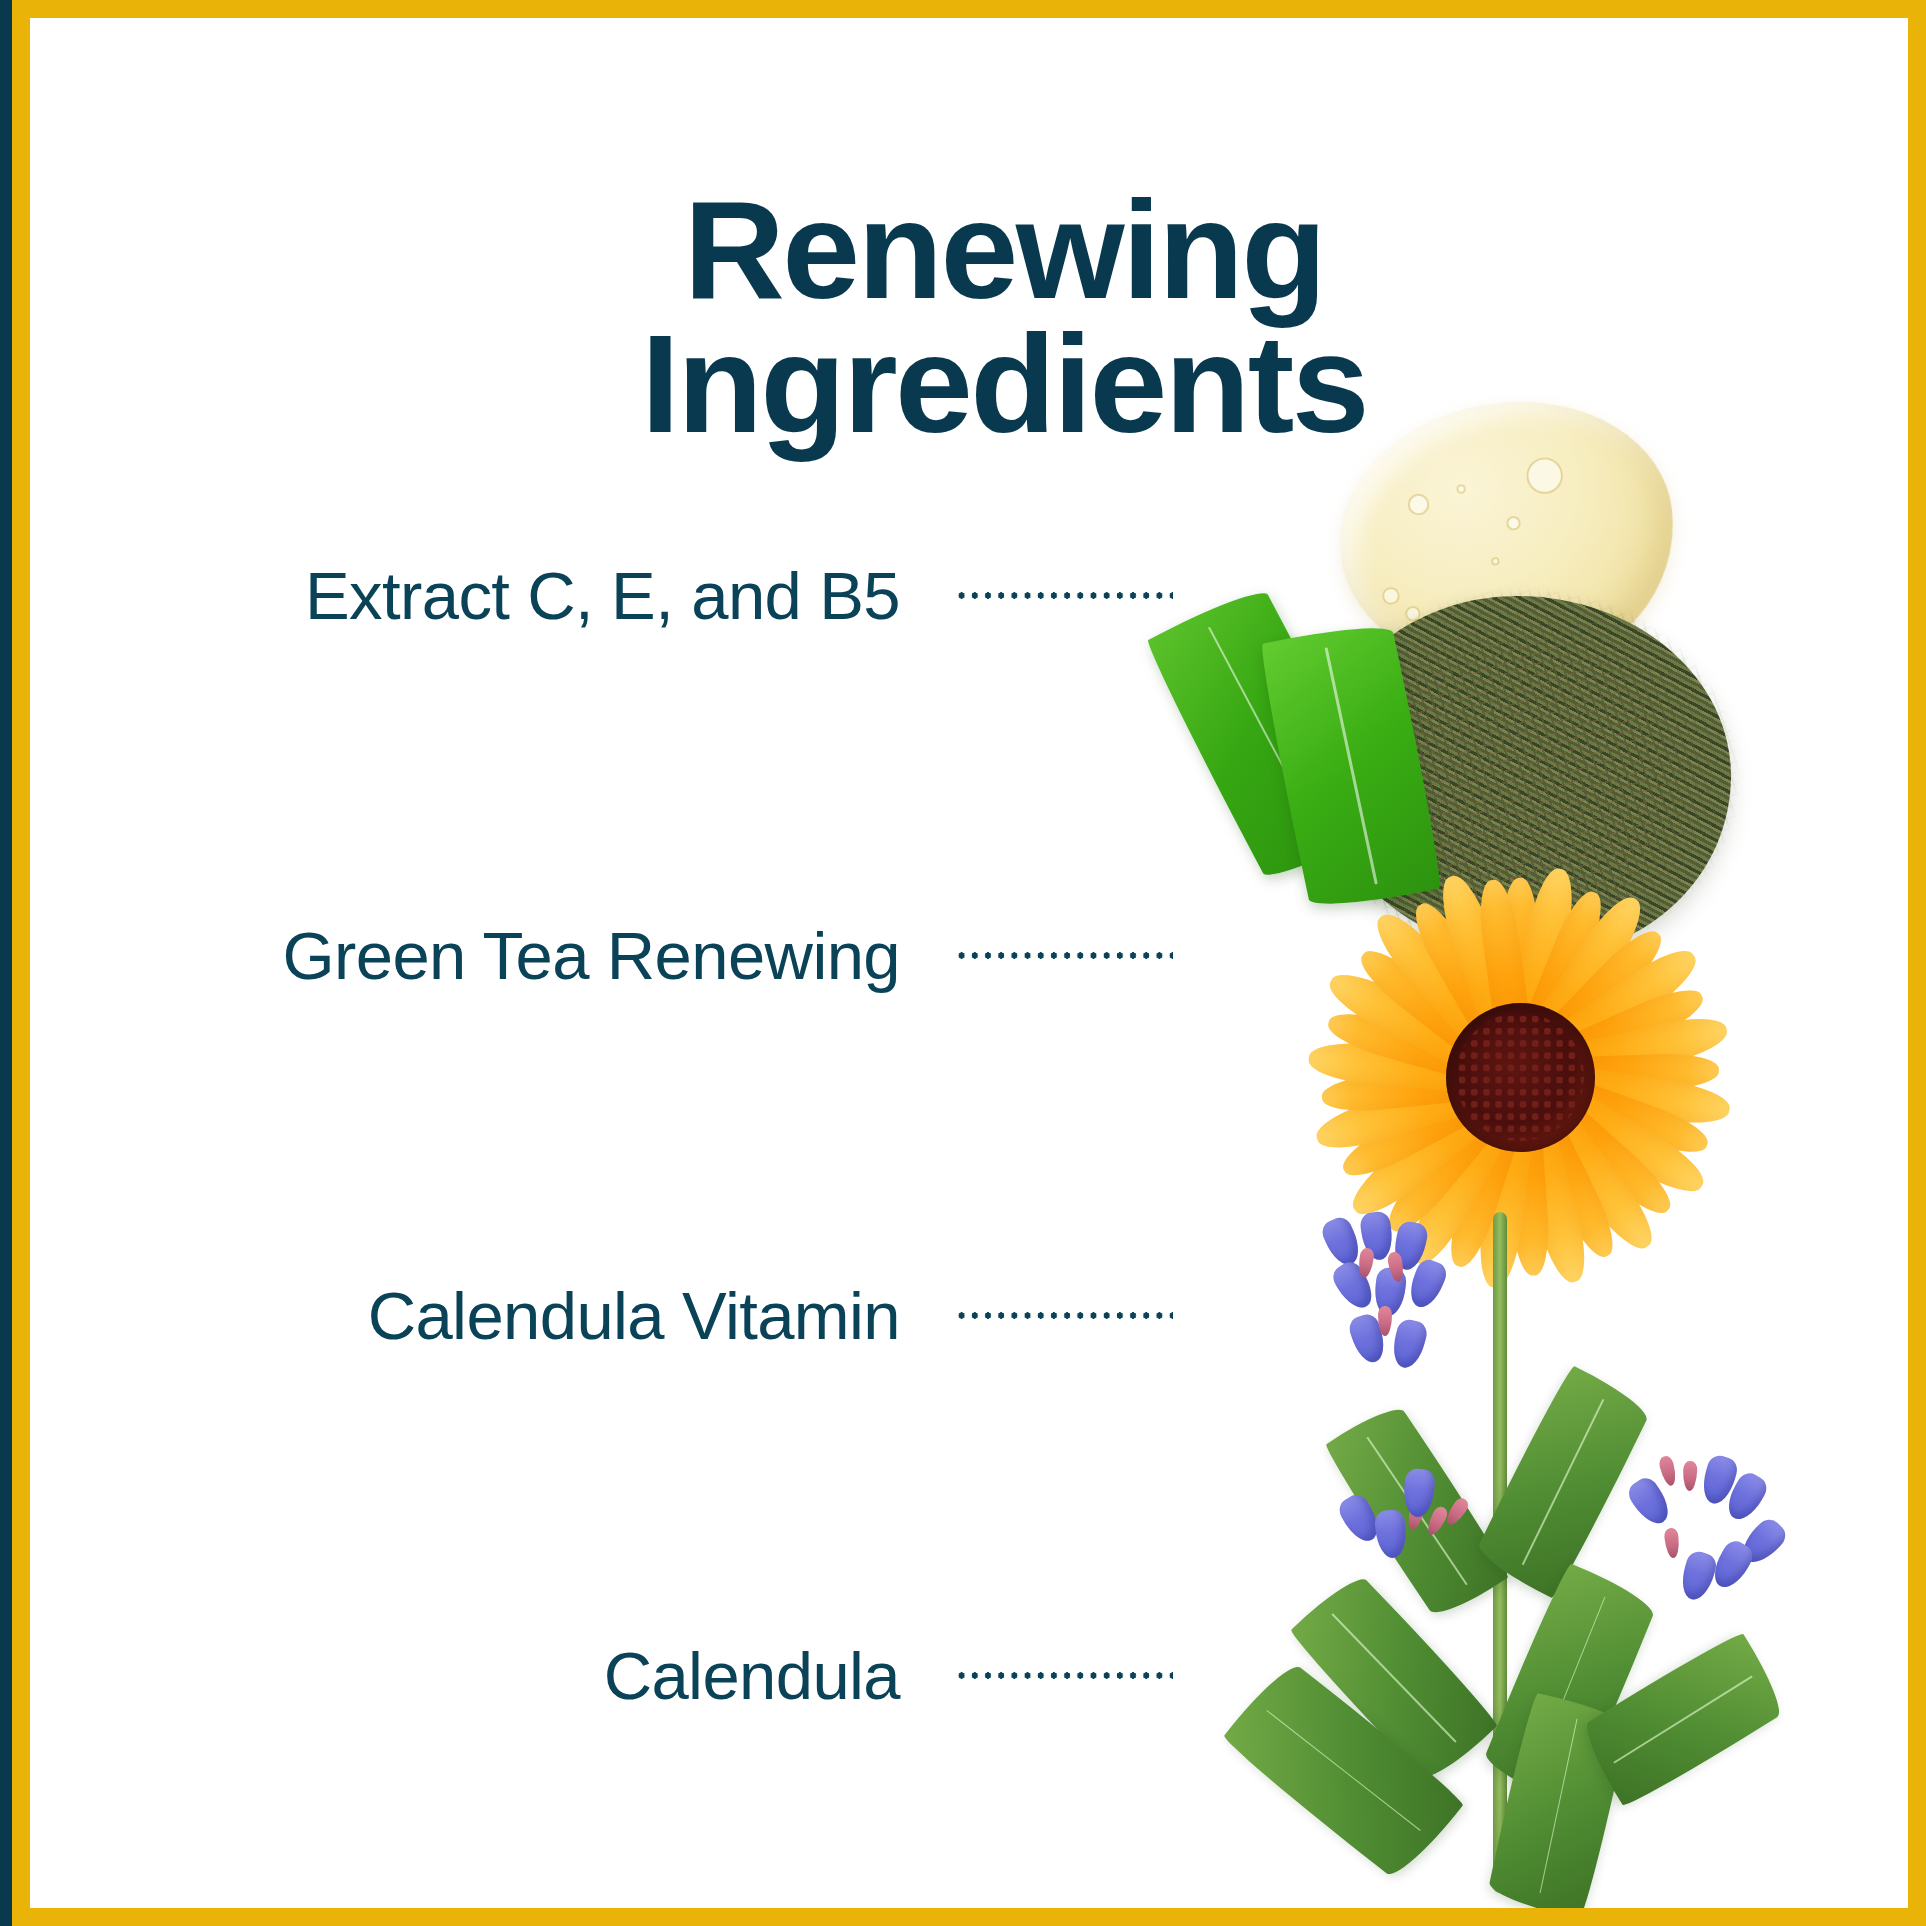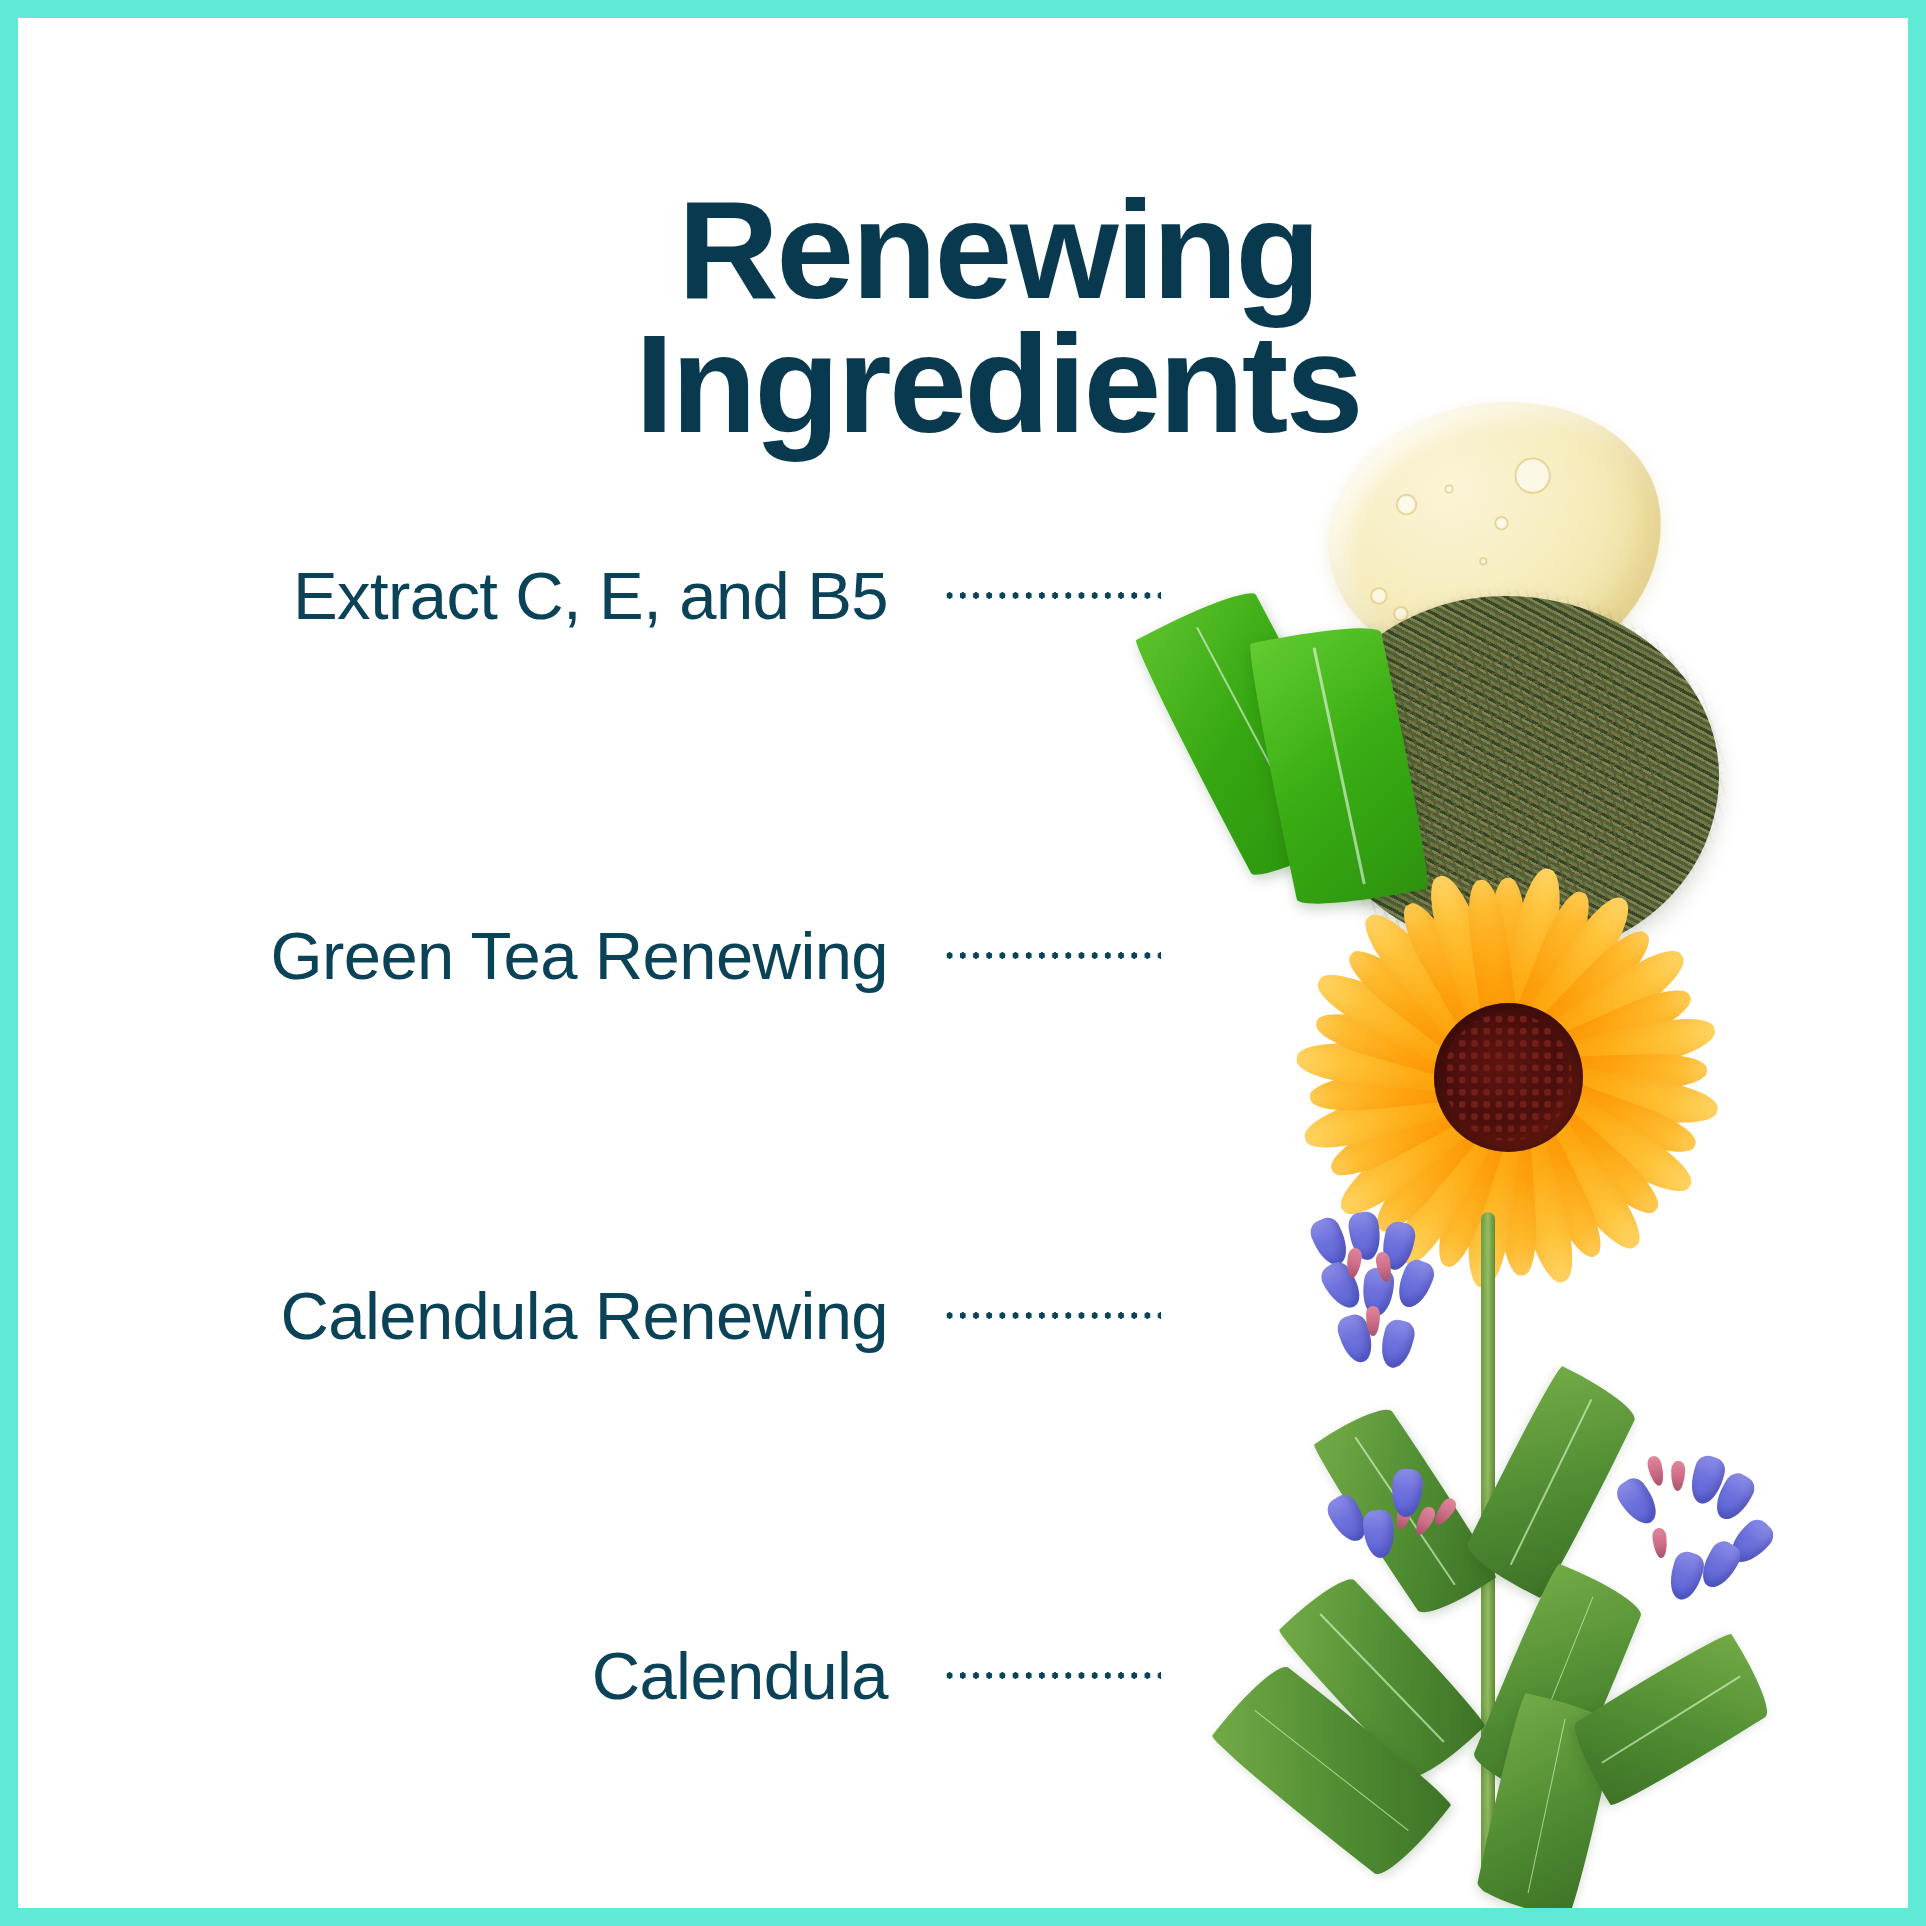--- a/index.html
+++ b/index.html
@@ -4,21 +4,22 @@
 <style>
   html,body{margin:0;padding:0;}
   body{
     width:1926px;height:1926px;
     background:#08394e;
     font-family:"Liberation Sans","DejaVu Sans",sans-serif;
     overflow:hidden;
   }
   .frame{
     position:absolute;inset:0;
-    background:#5eead4;
+    background:#eab308;
+    margin-left:12px;
   }
   .canvas{
     position:absolute;
     left:18px;top:18px;right:18px;bottom:18px;
     background:#ffffff;
     overflow:hidden;
   }
   
   .title{
     position:absolute;
@@ -213,21 +214,21 @@
 
       <div class="row">
         <div class="row-inner">
           <span class="ing-label">Green Tea Renewing</span>
           <span class="leader"></span>
         </div>
       </div>
 
       <div class="row">
         <div class="row-inner">
-          <span class="ing-label">Calendula Renewing</span>
+          <span class="ing-label">Calendula Vitamin</span>
           <span class="leader"></span>
         </div>
       </div>
 
       <div class="row">
         <div class="row-inner">
           <span class="ing-label">Calendula</span>
           <span class="leader"></span>
         </div>
       </div>

